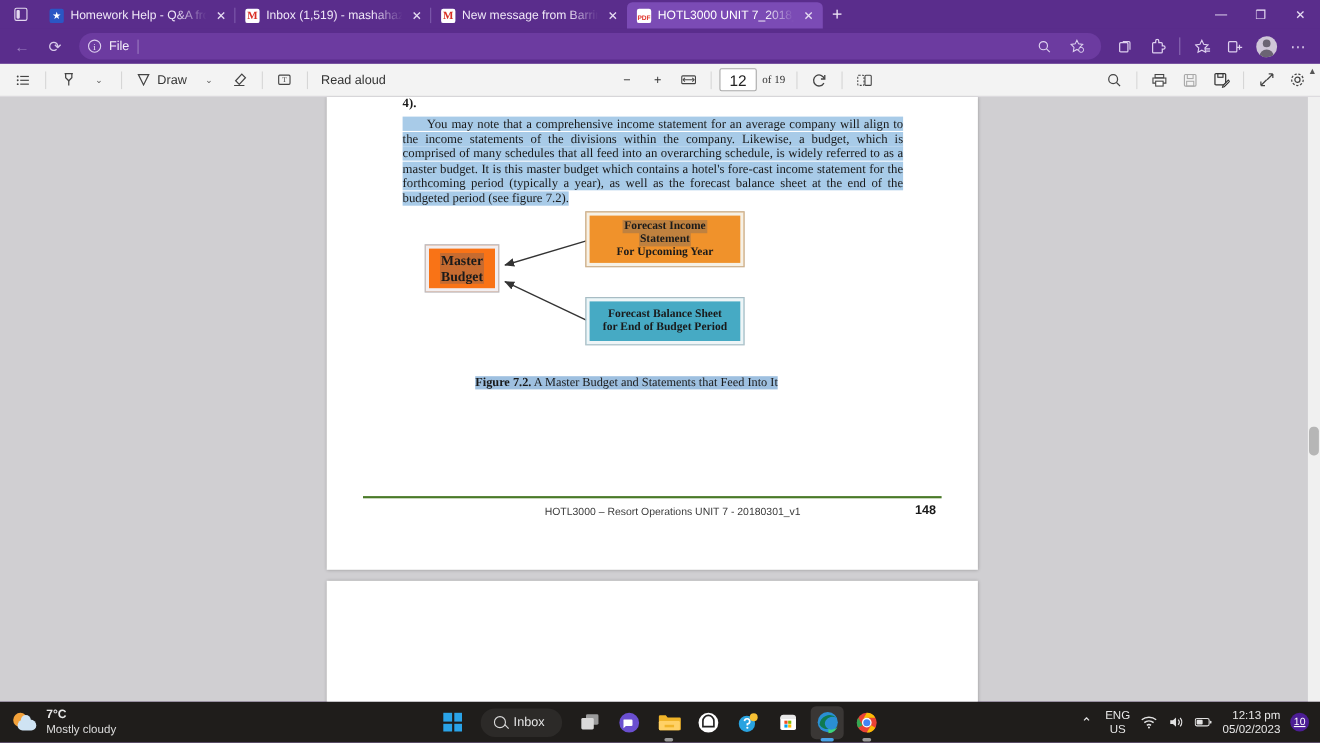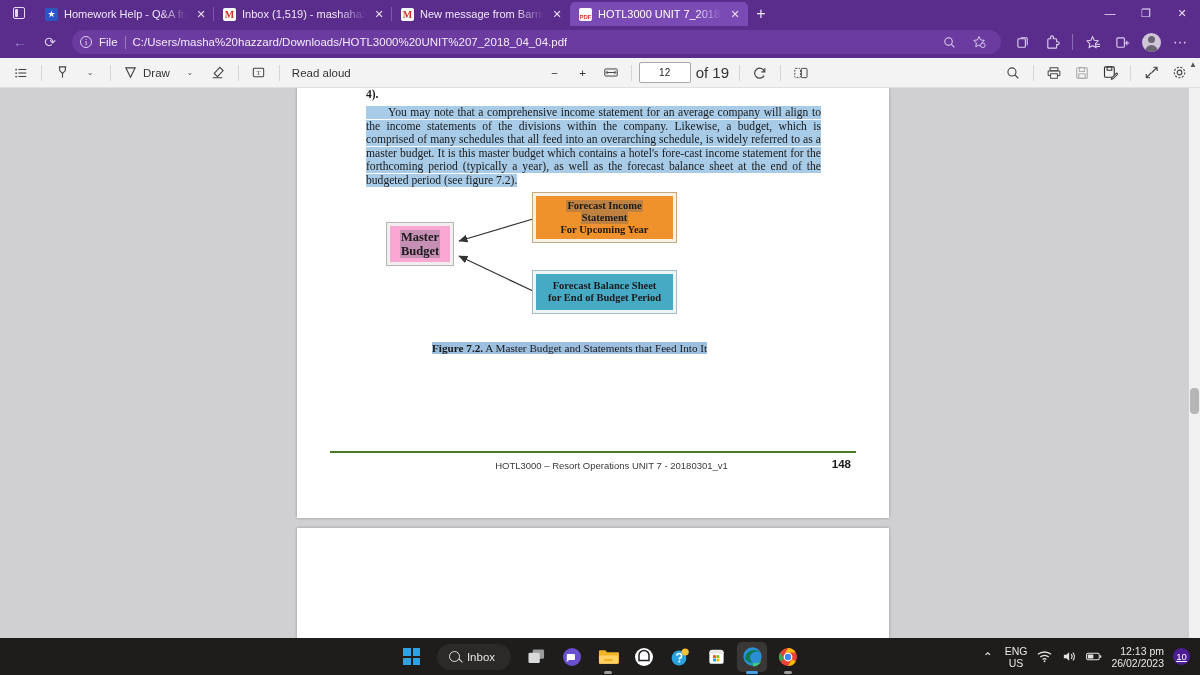--- a/index.html
+++ b/index.html
@@ -72,25 +72,25 @@
   
   .pdftoolbar {
     height: 30px; background: #f3f3f3; border-bottom: 1px solid #e1e1e1;
     display: flex; align-items: center; padding: 0 8px; gap: 2px;
     color: #323130; font-size: 11.5px; position: relative;
   }
   .tb-btn { height: 24px; min-width: 26px; padding: 0 5px; display: flex; align-items: center; justify-content: center; gap: 5px; border-radius: 4px; color: #333; }
   .tb-sep { width: 1px; height: 16px; background: #d6d6d6; margin: 0 5px; }
   .tb-spacer { flex: 1 1 auto; }
   .pagebox {
-    width: 52px; height: 21px; border: 1px solid #a9a9a9; background: #fff;
+    width: 34px; height: 21px; border: 1px solid #a9a9a9; background: #fff;
     display: flex; align-items: center; justify-content: center;
-    font-size: 10px; color: #222; border-radius: 2px;
-  }
-  .pageof { font-size: 15px; color: #333; padding: 0 3px; }
+    font-size: 14px; color: #222; border-radius: 2px;
+  }
+  .pageof { font-size: 10px; color: #333; padding: 0 3px; font-family: Liberation Serif, serif; }
   .chev { font-size: 8px; color: #555; }
   .scroll-up-arrow { position: absolute; right: 3px; top: 2px; font-size: 8px; color: #555; }
 
   
   .viewer {
     position: absolute; left: 0; right: 0; top: 88px; bottom: 0;
     background: #d0cfd2; overflow: hidden;
   }
   .page {
     position: absolute; background: #fff; left: 297px; width: 592px;
@@ -106,21 +106,21 @@
     font-size: 11.6px; line-height: 13.6px; text-align: justify;
   }
   .hl { background: #a8cbe8; padding-left: 22px; }
   .hl-dark { background: #9ec0e0; margin-left: 24px; }
 
   
   .diagram { position: absolute; left: 0; top: 105px; width: 592px; height: 135px; }
   .dbox { position: absolute; font-family: "Liberation Serif", serif; font-weight: bold; text-align: center; color: #1a1a1a; }
   .box-master {
     left: 90px; top: 30px; width: 66px; height: 42px;
-    background: #f9a8d4; border: 3px solid #f2eef0; outline: 1px solid #b8b3b6;
+    background: #f97316; border: 3px solid #f2eef0; outline: 1px solid #b8b3b6;
     display: flex; flex-direction: column; align-items: center; justify-content: center;
     font-size: 12.5px; line-height: 14px; text-align: center;
   }
   .box-income {
     left: 236px; top: 0px; width: 143px; height: 49px;
     background: #f0922b; border: 3px solid #f6f1e6; outline: 1px solid #c6a882;
     display: flex; flex-direction: column; align-items: center; justify-content: center;
     font-size: 10.5px; line-height: 12px;
   }
   .box-balance {
@@ -233,21 +233,20 @@
   </div>
 
   <div class="navbar">
     <div class="nav-btn dim">←</div>
     <div class="nav-btn">⟳</div>
 
     <div class="omnibox">
       <div class="info-ico">i</div>
       <span>File</span>
       <div class="omni-sep"></div>
-      <div class="omni-url">C:/Users/masha%20hazzard/Downloads/HOTL3000%20UNIT%207_2018_04_04.pdf</div>
       <div class="omni-right">
         <div class="nav-btn">
           <svg width="13" height="13" viewBox="0 0 16 16">
               <circle cx="6.8" cy="6.8" r="4.6" fill="none" stroke="#ddd0ef" stroke-width="1.3"></circle>
               <line x1="10.3" y1="10.3" x2="14" y2="14" stroke="#ddd0ef" stroke-width="1.3"></line>
             </svg>
         </div>
         <div class="nav-btn">
           <svg width="14" height="14" viewBox="0 0 16 16">
               <path d="M8 1.8 9.8 5.6 14 6.2 11 9.2 11.7 13.4 8 11.4 4.3 13.4 5 9.2 2 6.2 6.2 5.6Z" fill="none" stroke="#ddd0ef" stroke-width="1.1"></path>
@@ -465,20 +464,30 @@
     </div>
 
     <div class="vscroll">
       <div class="vthumb"></div>
     </div>
   </div>
 </div>
 
 <div class="taskbar">
 
+  <div class="weather">
+    <div class="weather-ico">
+      <div class="sun"></div>
+        <div class="cloud"></div>
+    </div>
+    <div class="weather-txt">
+      <div class="t">7°C</div>
+      <div class="d">Mostly cloudy</div>
+    </div>
+  </div>
 
   <div class="tb-center">
     <div class="tbi">
       <div class="win-logo">
           <i></i>
           <i></i>
           <i></i>
           <i></i>
         </div>
     </div>
@@ -585,17 +594,17 @@
     </div>
     <div class="sysicon">
       <svg width="18" height="11" viewBox="0 0 19 11">
           <rect x="0.7" y="1.5" width="15" height="8" rx="2" fill="none" stroke="#e2e2e2" stroke-width="1.2"></rect>
           <rect x="2.2" y="3" width="6.5" height="5" rx="1" fill="#e2e2e2"></rect>
           <rect x="16.6" y="4" width="1.6" height="3" rx="0.7" fill="#e2e2e2"></rect>
         </svg>
     </div>
     <div class="clock">
       <div>12:13 pm</div>
-      <div>26/02/2023</div>
+      <div>05/02/2023</div>
     </div>
     <div class="notif-badge">10</div>
   </div>
 </div>
 
 </body></html>

